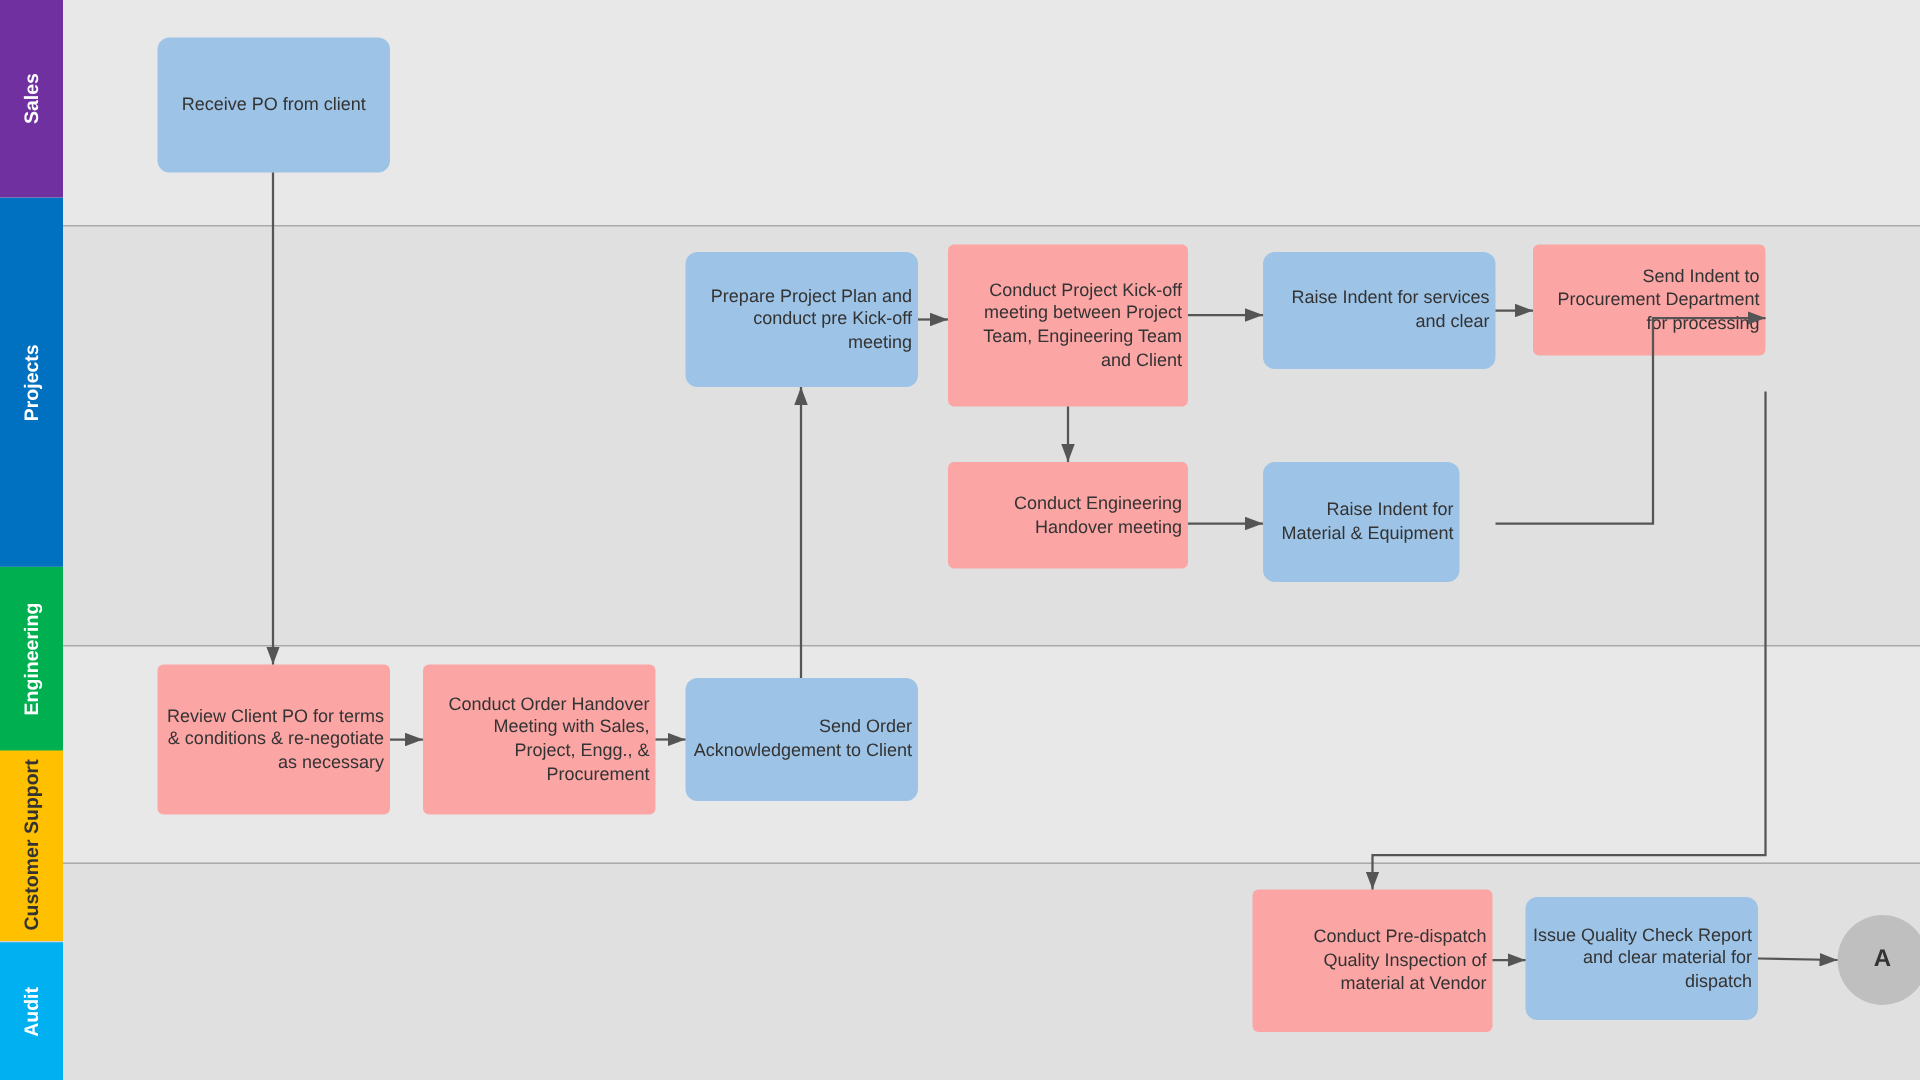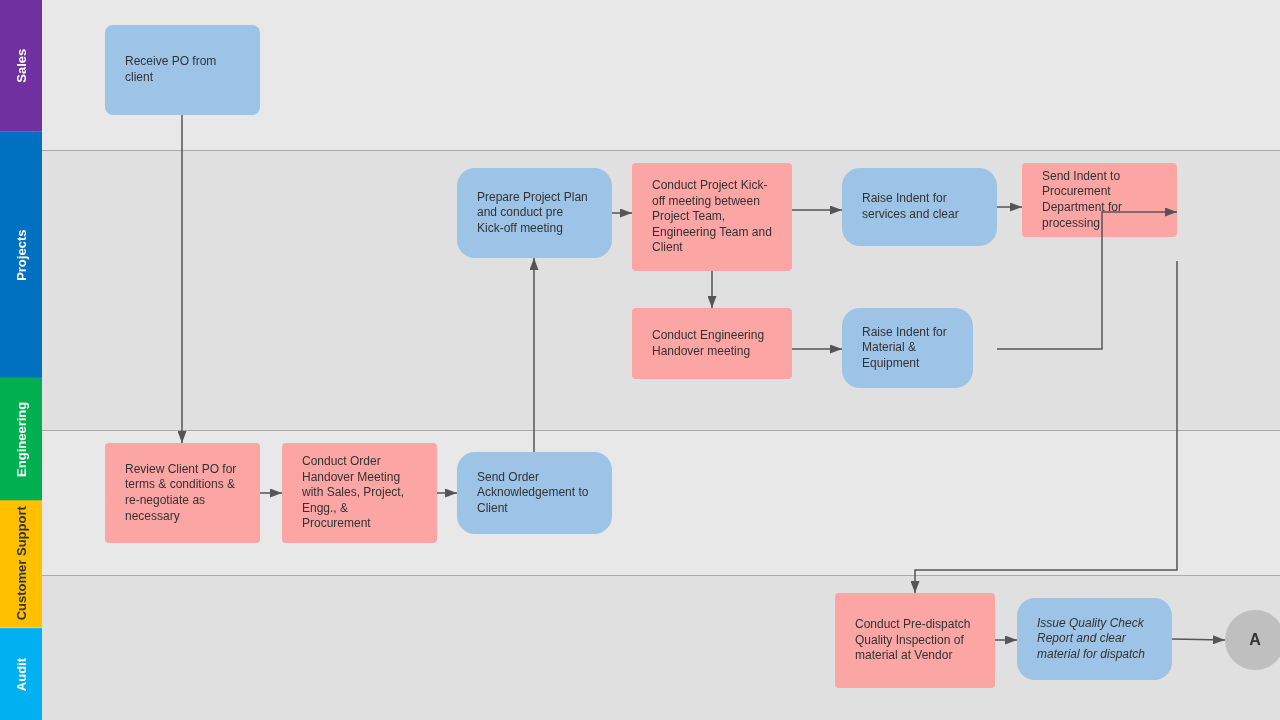--- a/index.html
+++ b/index.html
@@ -60,30 +60,30 @@
       right: 0;
     }
     .stripe-sales { top: 0; height: 150px; background: #e8e8e8; }
 
     
     .node {
       position: absolute;
       display: flex;
       align-items: center;
       justify-content: center;
-      text-align: left;
+      text-align: right;
       font-size: 12px;
       line-height: 1.3;
-      padding: 20px;
+      padding: 4px;
     }
 
     
     .node-blue {
       background: #9dc3e6;
-      border-radius: 18px;
+      border-radius: 8px;
       color: #333;
     }
 
     
     .node-yellow {
       background: #fca5a5;
       border-radius: 4px;
       color: #333;
     }
 
@@ -176,21 +176,21 @@
     </div>
 
     <div class="node node-blue" style="left:415px;top:452px;width:155px;height:82px;">
       <span>Send Order Acknowledgement to Client</span>
     </div>
 
     <div class="node node-yellow" style="left:793px;top:593px;width:160px;height:95px;">
       <span>Conduct Pre-dispatch Quality Inspection of material at Vendor</span>
     </div>
 
-    <div class="node node-blue" style="left:975px;top:598px;width:155px;height:82px;font-style:italic;">
+    <div class="node node-blue" style="left:975px;top:598px;width:155px;height:82px;">
       <span>Issue Quality Check Report and clear material for dispatch</span>
     </div>
 
     <div class="node node-circle" style="left:1183px;top:610px;width:60px;height:60px;">
       <span>A</span>
     </div>
 
     <svg class="arrows-svg" xmlns="http://www.w3.org/2000/svg">
       <defs>
         <marker id="arrowhead" markerWidth="8" markerHeight="6" refX="8" refY="3" orient="auto">

